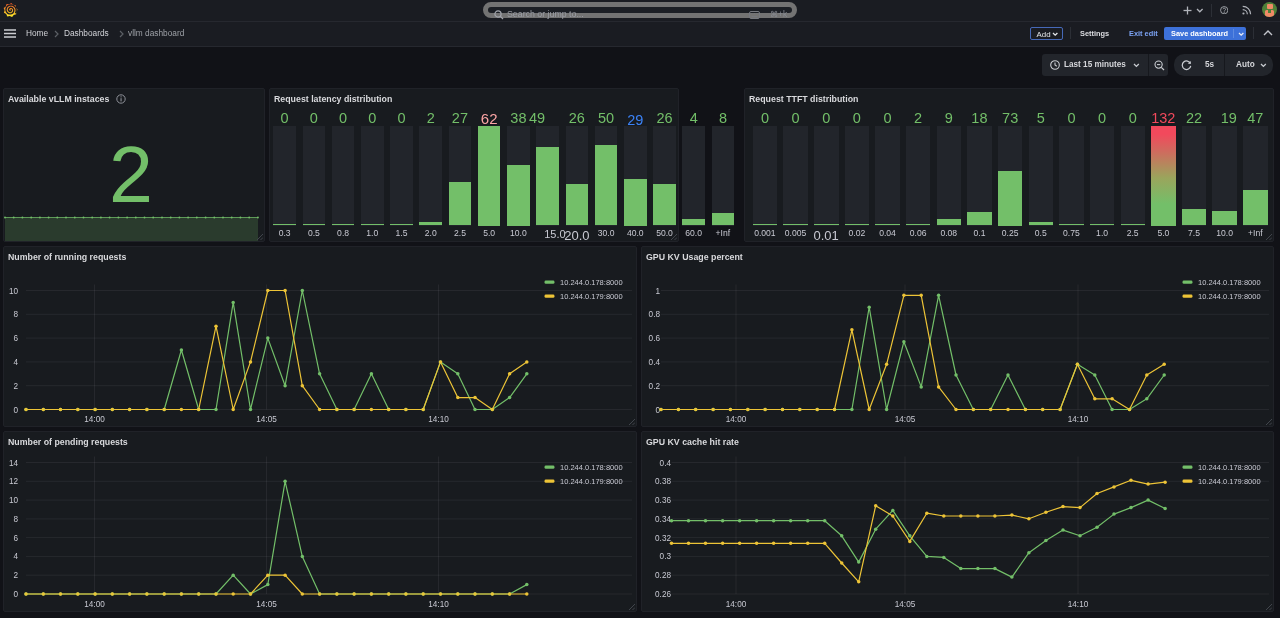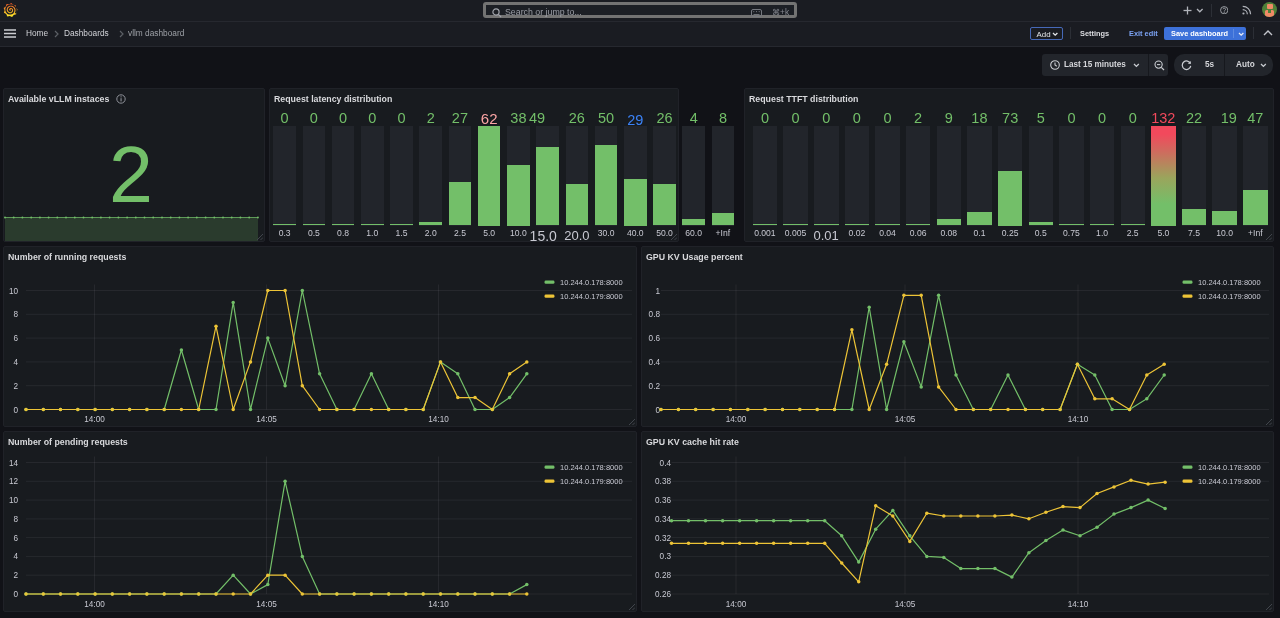--- a/index.html
+++ b/index.html
@@ -14,21 +14,21 @@
     <svg width="15" height="16" viewBox="0 0 16 17" style="position:absolute;left:2.5px;top:2px">
 <defs>
         <linearGradient id="glg" x1="0" y1="1" x2="0" y2="0">
           <stop offset="0" stop-color="#fced28"></stop>
           <stop offset="1" stop-color="#ef5327"></stop>
         </linearGradient>
       </defs>
 <path fill="url(#glg)" d="M8.9 1.0 L10.8 2.9 L13.5 3.3 L13.8 6.0 L15.6 8.1 L14.0 10.3 L14.1 13.1 L11.4 13.8 L9.7 15.9 L7.2 14.8 L4.6 15.3 L3.4 12.8 L1.0 11.5 L1.7 8.8 L0.7 6.3 L3.0 4.7 L3.8 2.1 L6.6 2.4 Z"></path>
 <path d="M8.13 8.17 L8.33 8.13 L8.57 8.19 L8.78 8.38 L8.92 8.69 L8.92 9.07 L8.77 9.47 L8.43 9.81 L7.96 10.03 L7.38 10.05 L6.79 9.86 L6.27 9.43 L5.91 8.80 L5.79 8.03 L5.96 7.22 L6.43 6.49 L7.17 5.93 L8.11 5.65 L9.13 5.73 L10.11 6.17 L10.91 6.97 L11.41 8.04 L11.50 9.27 L11.15 10.50 L10.36 11.58 L9.20 12.34 L7.81 12.67 L6.33 12.48 L4.97 11.78 L3.90 10.61 L3.28 9.09 L3.22 7.40 L3.76 5.75 L4.87 4.35 L6.44 3.38 L8.30 3.01 L10.22 3.31 L11.96 4.28 L13.30 5.83 L14.04 7.79 L14.06 9.94 L13.32 12.01" fill="none" stroke="#1a1c22" stroke-width="1.5"></path>
     </svg>
-    <div style="position:absolute;left:483px;top:1.5px;width:314px;height:16px;background:#1c1f25;border:3px solid #737373;border-radius:3px;box-sizing:border-box">
+    <div style="position:absolute;left:483px;top:1.5px;width:314px;height:16px;background:#1c1f25;border:5px solid #737373;border-radius:8px;box-sizing:border-box">
       <svg style="position:absolute;left:6px;top:3px" width="10" height="10">
         <circle cx="4" cy="4" r="3.1" fill="none" stroke="#a2a5ad" stroke-width="1.2"></circle>
         <line x1="6.4" y1="6.4" x2="9" y2="9" stroke="#a2a5ad" stroke-width="1.2"></line>
       </svg>
       <div style="position:absolute;left:19px;top:2.6px;font-size:8.8px;color:#9a9da5">Search or jump to...</div>
       <svg style="position:absolute;right:32px;top:4px" width="11" height="8">
         <rect x="0.5" y="0.5" width="10" height="7" rx="1.5" fill="none" stroke="#75787f" stroke-width="1"></rect>
         <line x1="2.5" y1="5.5" x2="8.5" y2="5.5" stroke="#75787f" stroke-width="0.9"></line>
         <circle cx="2.8" cy="2.6" r="0.55" fill="#75787f"></circle>
         <circle cx="5.5" cy="2.6" r="0.55" fill="#75787f"></circle>
@@ -205,21 +205,21 @@
     <div style="position:absolute;left:207.8px;top:37.0px;width:22.7px;height:99.5px;background:#22252b"></div>
     <div style="position:absolute;left:207.8px;top:37.0px;width:22.7px;height:99.5px;background:#73bf69"></div>
     <div style="position:absolute;left:201.2px;top:138.5px;width:36px;text-align:center;font-size:8.6px;color:#c8c9d2">5.0</div>
     <div style="position:absolute;left:237.1px;top:22.2px;width:22.7px;text-align:center;font-size:14.5px;line-height:1;color:#73bf69">38</div>
     <div style="position:absolute;left:237.1px;top:37.0px;width:22.7px;height:99.5px;background:#22252b"></div>
     <div style="position:absolute;left:237.1px;top:75.5px;width:22.7px;height:61.0px;background:#73bf69"></div>
     <div style="position:absolute;left:230.4px;top:138.5px;width:36px;text-align:center;font-size:8.6px;color:#c8c9d2">10.0</div>
     <div style="position:absolute;left:259px;top:22.2px;width:22.7px;text-align:left;font-size:14.5px;line-height:1;color:#73bf69">49</div>
     <div style="position:absolute;left:266.3px;top:37.0px;width:22.7px;height:99.5px;background:#22252b"></div>
     <div style="position:absolute;left:266.3px;top:57.9px;width:22.7px;height:78.6px;background:#73bf69"></div>
-    <div style="position:absolute;left:259.6px;top:138.5px;width:36px;text-align:left;font-size:14px;color:#c8c9d2">15.0</div>
+    <div style="position:absolute;left:259.6px;top:138.5px;width:36px;text-align:right;font-size:11px;color:#c8c9d2">15.0</div>
     <div style="position:absolute;left:295.5px;top:22.2px;width:22.7px;text-align:center;font-size:14.5px;line-height:1;color:#73bf69">26</div>
     <div style="position:absolute;left:295.5px;top:37.0px;width:22.7px;height:99.5px;background:#22252b"></div>
     <div style="position:absolute;left:295.5px;top:94.8px;width:22.7px;height:41.7px;background:#73bf69"></div>
     <div style="position:absolute;left:288.9px;top:138.5px;width:36px;text-align:center;font-size:13px;color:#c8c9d2">20.0</div>
     <div style="position:absolute;left:324.7px;top:22.2px;width:22.7px;text-align:center;font-size:14.5px;line-height:1;color:#73bf69">50</div>
     <div style="position:absolute;left:324.7px;top:37.0px;width:22.7px;height:99.5px;background:#22252b"></div>
     <div style="position:absolute;left:324.7px;top:56.3px;width:22.7px;height:80.2px;background:#73bf69"></div>
     <div style="position:absolute;left:318.1px;top:138.5px;width:36px;text-align:center;font-size:8.6px;color:#c8c9d2">30.0</div>
     <div style="position:absolute;left:353.9px;top:24px;width:22.7px;text-align:center;font-size:14.5px;line-height:1;color:#3b82f6">29</div>
     <div style="position:absolute;left:353.9px;top:37.0px;width:22.7px;height:99.5px;background:#22252b"></div>

